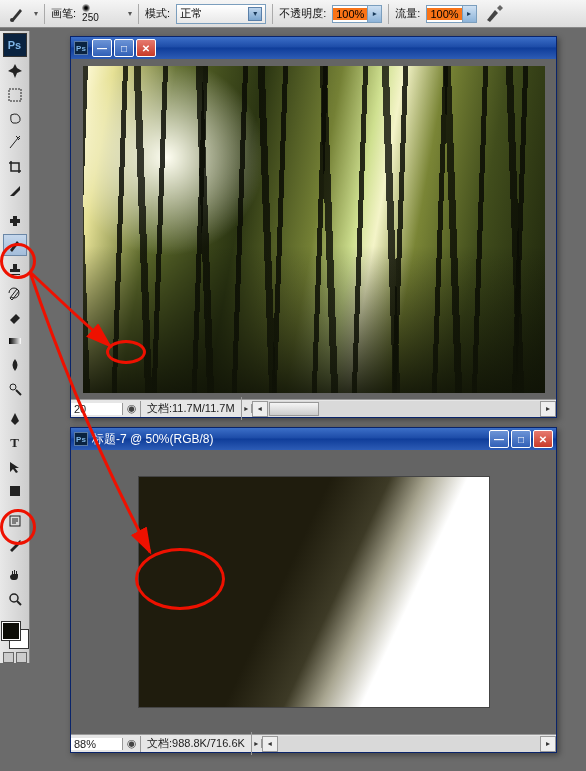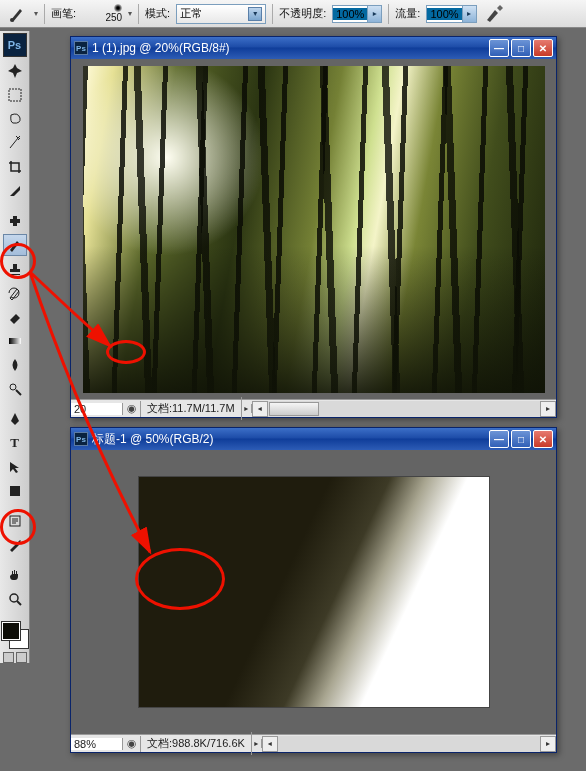--- a/index.html
+++ b/index.html
@@ -22,21 +22,21 @@
   align-items: center;
   padding-left: 6px;
   gap: 6px;
 }
 .options-bar .divider { width:1px; height:20px; background:#aaa; }
 .tool-icon {
   width: 22px; height: 22px;
   display:flex;align-items:center;justify-content:center;
 }
 .brush-preview {
-  display:flex; flex-direction:column; align-items:flex-end;
+  display:flex; flex-direction:column; align-items:flex-start;
   width: 40px;
 }
 .brush-dot {
   width: 8px; height: 8px; border-radius: 50%;
   background: radial-gradient(#000 20%, transparent 80%);
 }
 .brush-size { font-size:10px; color:#111; }
 .label { color:#111; }
 .mode-select {
   height: 20px; width: 90px;
@@ -49,21 +49,21 @@
   width: 14px; height: 14px;
   background: linear-gradient(#bcd4ec,#7ba6cf);
   border: 1px solid #5a7fa8;
   display:flex;align-items:center;justify-content:center;
   font-size: 8px; color:#1a3a5a;
 }
 .pct-box {
   display:flex; align-items:center;
   border:1px solid #7b9ebd; background:#fff; height:18px;
 }
-.pct-box .val { padding:0 3px; background:#0369a1; min-width:34px; text-align:right;}
+.pct-box .val { padding:0 3px; background:#f97316; min-width:34px; text-align:right;}
 .pct-box .tri {
   width:14px; height:16px;
   background:linear-gradient(#cfe1f3,#8db3d8);
   border-left:1px solid #7b9ebd;
   display:flex;align-items:center;justify-content:center;font-size:8px;color:#1a3a5a;
 }
 .airbrush { width:22px;height:22px;display:flex;align-items:center;justify-content:center; }
 
 .toolbox {
   position:absolute; top:31px; left:0;
@@ -344,21 +344,20 @@
   </div>
   <div class="mode-btns">
     <div style="background:#ccc"></div>
     <div style="background:#ccc"></div>
   </div>
 </div>
 
 <div class="doc-window" id="win1">
   <div class="titlebar">
     <div class="ps-ico">Ps</div>
-    <div class="title-text">1 (1).jpg @ 20%(RGB/8#)</div>
     <div class="win-btns">
       <div class="win-btn win-min">—</div>
       <div class="win-btn win-max">□</div>
       <div class="win-btn win-close">✕</div>
     </div>
   </div>
   <div class="canvas-wrap">
     <div class="forest"></div>
   </div>
   <div class="status-bar">
@@ -374,21 +373,21 @@
           <div class="scroll-thumb"></div>
         </div>
       <div class="scroll-btn">▸</div>
     </div>
   </div>
 </div>
 
 <div class="doc-window" id="win2">
   <div class="titlebar">
     <div class="ps-ico">Ps</div>
-    <div class="title-text">标题-1 @ 50%(RGB/2)</div>
+    <div class="title-text">标题-7 @ 50%(RGB/8)</div>
     <div class="win-btns">
       <div class="win-btn win-min">—</div>
       <div class="win-btn win-max">□</div>
       <div class="win-btn win-close">✕</div>
     </div>
   </div>
   <div class="canvas-wrap">
     <div class="grad-canvas"></div>
   </div>
   <div class="status-bar">

